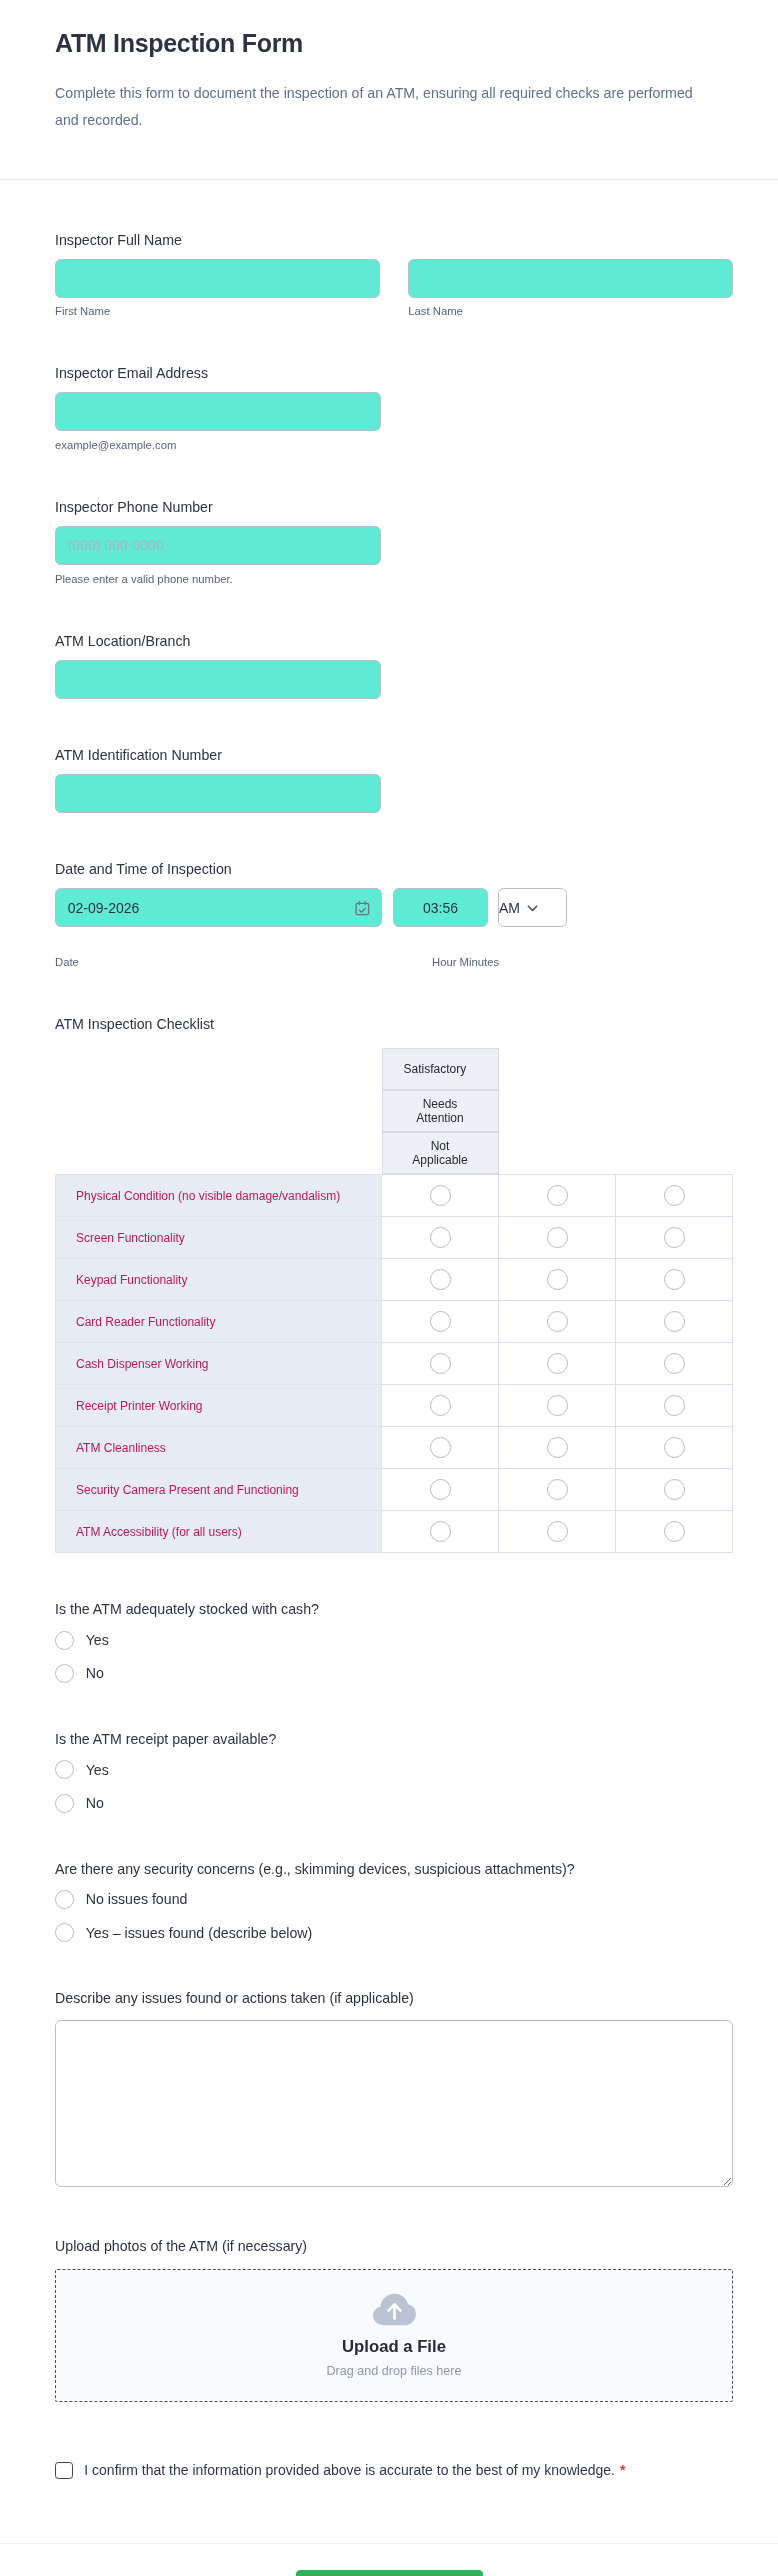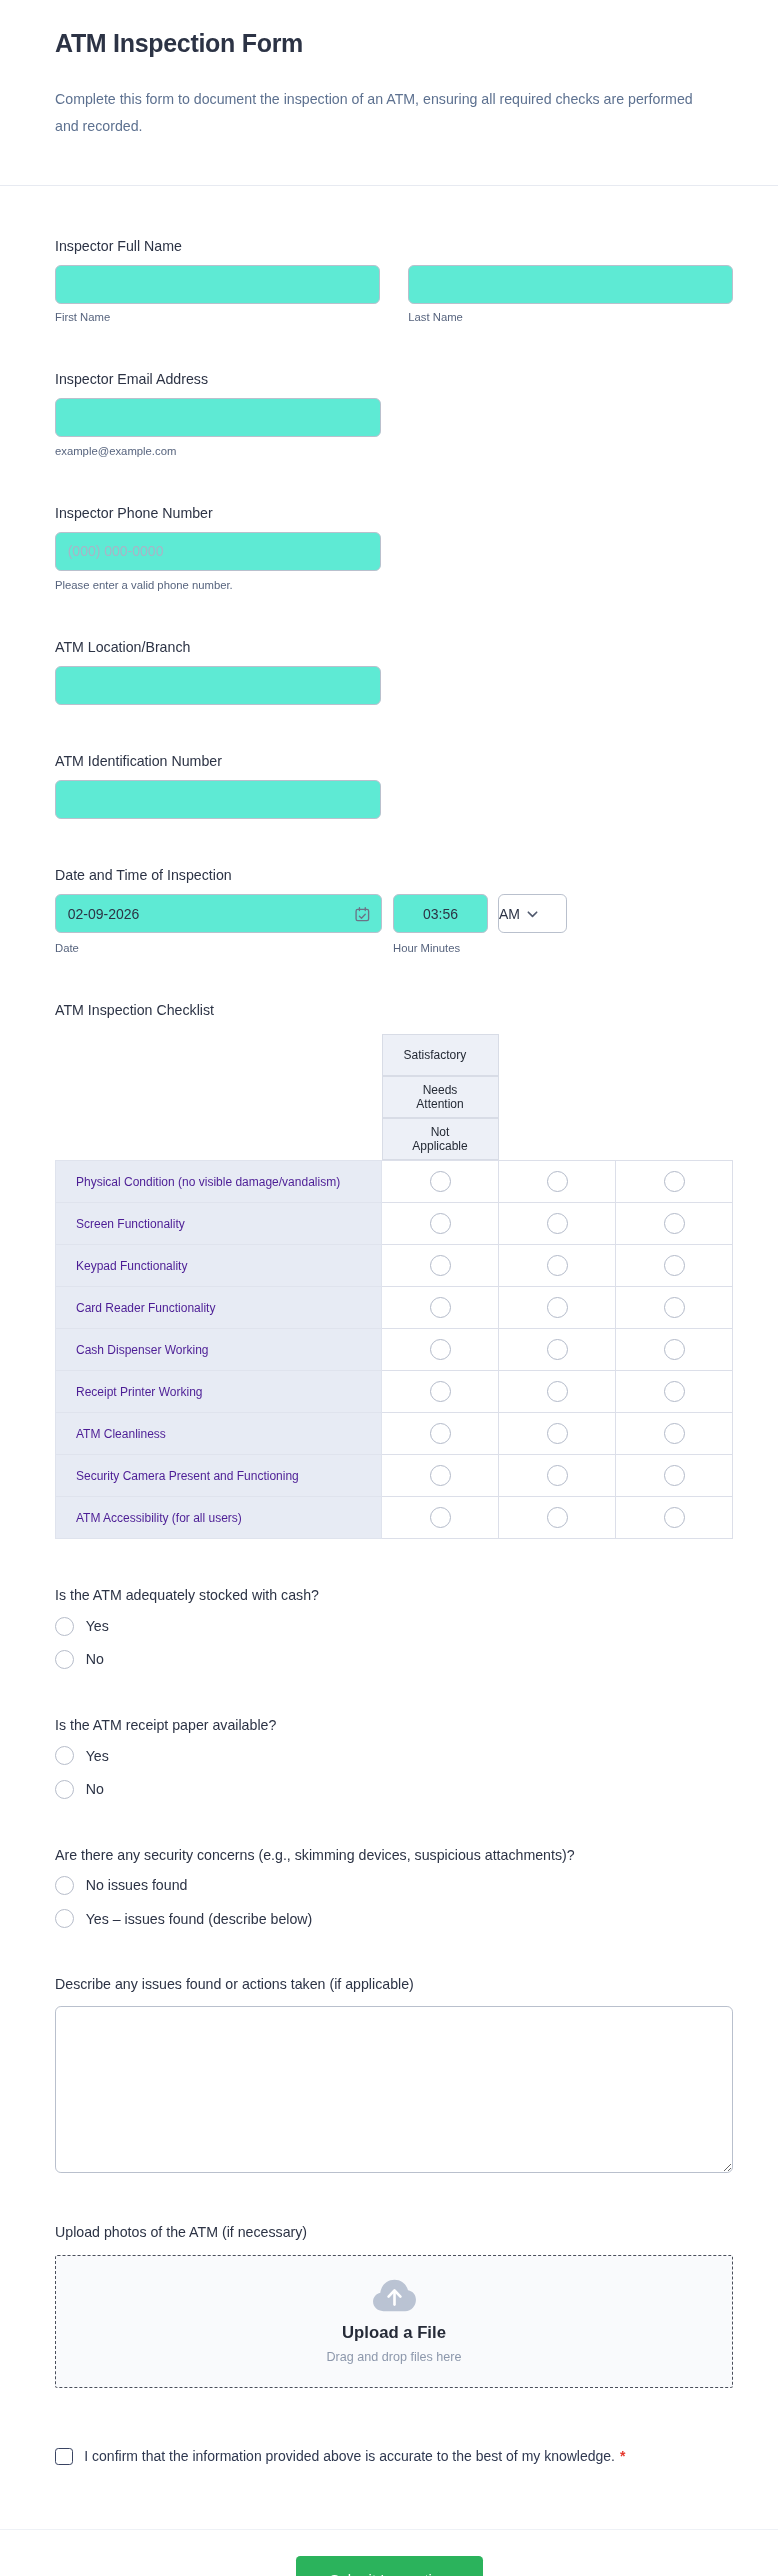--- a/index.html
+++ b/index.html
@@ -3,21 +3,21 @@
 <meta charset="utf-8">
 <style>
   html,body{margin:0;padding:0;background:#ffffff;}
   body{
     width:778px;min-height:2576px;
     font-family:"Liberation Sans", sans-serif;
     color:#2c3345;box-sizing:border-box;
   }
   .form-header{padding:29px 55px 45px 55px;}
   .form-title{margin:0;font-size:25px;font-weight:700;color:#2c3345;letter-spacing:-0.3px;}
-  .form-desc{margin:28px 0 0;font-size:14.2px;line-height:27px;color:#5d7190;max-width:653px;}
+  .form-desc{margin:22px 0 0;font-size:14.2px;line-height:27px;color:#5d7190;max-width:653px;}
   .divider{height:0.8px;background:#e7eaf1;width:100%;}
   .divider.light{background:#eef1f6;}
   .form-body{padding:52px 45px 0 55px;}
   .field{margin-bottom:48px;}
   .q-label{display:block;font-size:14.2px;font-weight:500;color:#2c3345;margin:0 0 11px;}
   .tinput{
     height:39px;border:0.8px solid #b9c0cd;border-radius:5.9px;background:#5eead4;
     font-size:14px;color:#2c3345;padding:0 11.7px;box-sizing:border-box;outline:none;
     font-family:"Liberation Sans", sans-serif;
   }
@@ -32,33 +32,33 @@
   .dt-row{display:flex;align-items:center;}
   .date-wrap{position:relative;width:327px;}
   .date-wrap .tinput{width:100%;padding-right:37px;}
   .cal-icon{position:absolute;right:11px;top:11.7px;pointer-events:none;}
   .time-input{width:95px;text-align:center;margin-left:11px;}
   .ampm{
     width:69px;height:39px;margin-left:10px;border:0.8px solid #b9c0cd;border-radius:5.9px;
     display:flex;align-items:center;justify-content:flex-start;gap:6.7px;
     font-size:14px;color:#2c3345;background:#fff;box-sizing:border-box;cursor:pointer;
   }
-  .dt-subs{display:flex;margin-top:1px;}
+  .dt-subs{display:flex;margin-top:21px;gap:39px;}
   .dt-subs .s1{width:338px;}
   
   .matrix{border-collapse:collapse;width:100%;margin-top:16.7px;table-layout:fixed;}
   .matrix col.c-label{width:auto;}
   .matrix col.c-opt{width:117px;}
   .matrix th.corner{border:none;background:transparent;}
   .matrix th.opt{
     background:#edf0f7;border:0.8px solid #d8dce6;font-weight:500;font-size:12px;
     color:#242a35;height:40px;padding:0 21px;
   }
   .matrix td.rowlabel{
-    background:#e7ebf4;border:0.8px solid #dfe3ed;font-size:12px;color:#4c1d95;
+    background:#e7ebf4;border:0.8px solid #dfe3ed;font-size:12px;color:#be185d;
     padding:0 10px 0 20px;height:41px;font-weight:400;
   }
   .matrix td.cell{background:#fff;border:0.8px solid #dcdfe9;text-align:center;vertical-align:middle;}
   .radio{
     display:inline-block;width:21px;height:21px;border:0.8px solid #b3bac9;border-radius:50%;
     background:#fff;box-sizing:border-box;vertical-align:middle;cursor:pointer;
   }
   
   .opts{display:flex;flex-direction:column;gap:14.2px;margin-top:13.4px;}
   .opt{display:flex;align-items:center;gap:11.7px;font-size:14.2px;color:#2c3345;}

